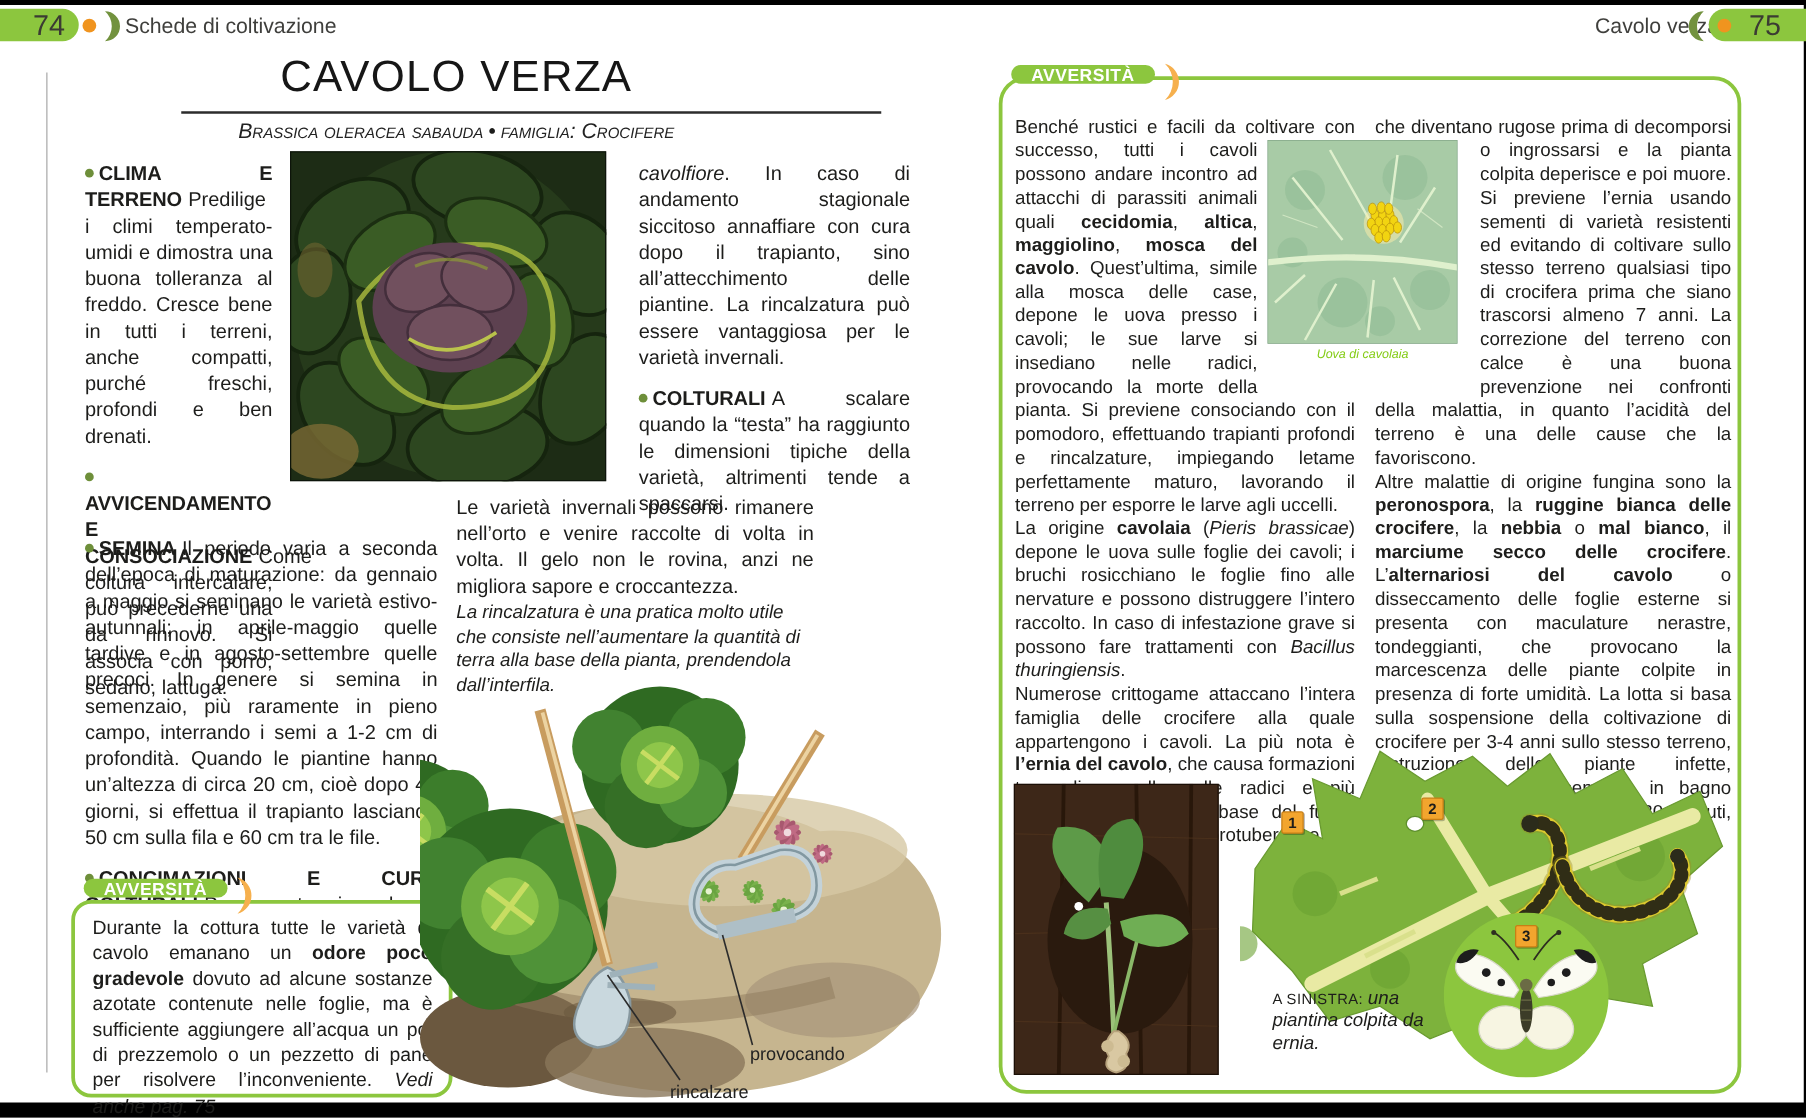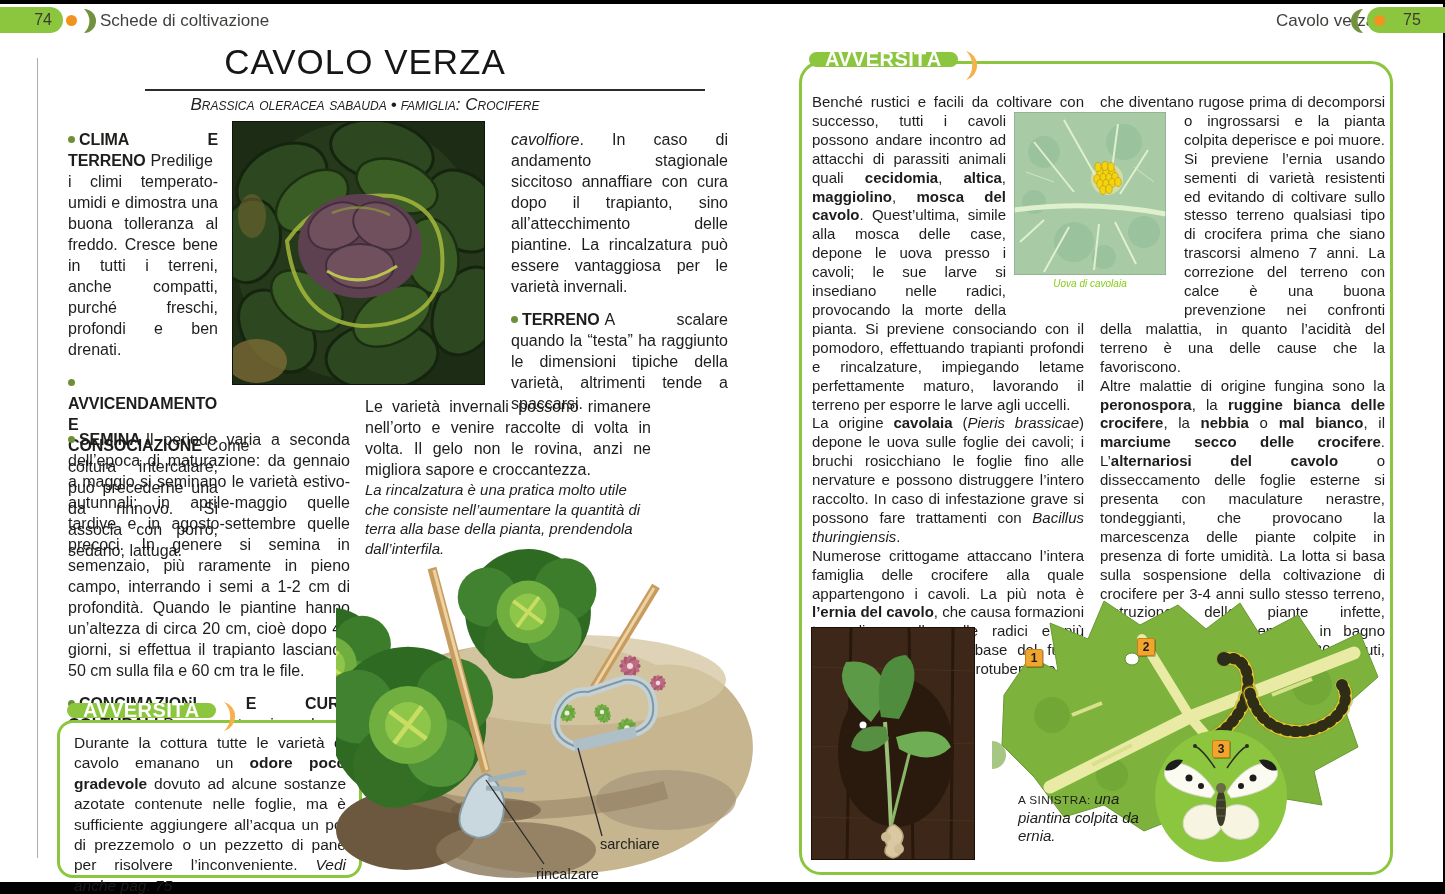--- a/index.html
+++ b/index.html
@@ -2,21 +2,21 @@
 <html lang="it"><head>
 <meta charset="utf-8">
 <style>
   html,body{margin:0;padding:0}
   body{background:#000;font-family:"Liberation Sans","DejaVu Sans",sans-serif;color:#1d1d1b}
   .stage{position:relative;width:1445px;height:894px;background:#000;overflow:hidden}
   .paper{position:absolute;left:0;top:4px;width:1443px;height:878px;background:#fff}
   .abs{position:absolute}
 
   
-  .page-tab{background:#8cc63e;height:26px;display:flex;align-items:center;font-size:16px;color:#3b3b33}
+  .page-tab{background:#8cc63e;height:26px;display:flex;align-items:center;font-size:23px;color:#3b3b33}
   .tab-left{left:0;top:7px;width:63px;border-radius:0 13px 13px 0;justify-content:flex-end;padding-right:11px;box-sizing:border-box}
   .tab-right{left:1367px;top:7px;width:78px;border-radius:13px 0 0 13px;padding-left:7px;box-sizing:border-box}
   .tab-right .num{flex:1;text-align:center;padding-right:6px}
   .dot{width:11px;height:11px;border-radius:50%;background:#f0941f}
   .header-title{font-size:17px;color:#3f3f3c;white-space:nowrap}
 
   
   .article-title{left:145px;top:42px;width:440px;text-align:center;font-size:35px;letter-spacing:1px;color:#161616}
   .title-rule{left:145px;top:89px;width:560px;height:2px;background:#2c2c2c}
   .article-subtitle{left:145px;top:95px;width:440px;text-align:center;font-style:italic;font-variant:small-caps;font-size:17px;color:#222}
@@ -33,21 +33,21 @@
   .ri{font-style:italic}
   .rsc{font-style:normal;font-size:11.8px;letter-spacing:.4px}
   .cap-italic{font-style:italic;font-size:15px;line-height:19.5px;color:#1d1d1b}
   .box-text{font-size:15px;line-height:18.9px;text-align:justify;hyphens:auto;-webkit-hyphens:auto}
   .box-text p{margin:0}
 
   
   .avv-box{border:3px solid #8cc63e;border-radius:16px;background:#fff;box-sizing:border-box}
   .big-box{border-radius:22px}
   .avv-tab{display:flex;align-items:flex-start;z-index:6}
-  .avv-pill{height:15px;background:#8cc63e;border-radius:14px;padding:0 16px;display:flex;align-items:center;color:#fff;font-size:20px;font-weight:700;letter-spacing:.4px}
+  .avv-pill{height:15px;background:#8cc63e;border-radius:14px;padding:0 16px;display:flex;align-items:center;color:#fff;font-size:14px;font-weight:700;letter-spacing:.4px}
   .avv-cres{margin-left:3px;margin-top:-2px}
 
   .float-r{float:right;width:78px;height:210px;shape-outside:inset(20px 0 0 0)}
   .float-l{float:left;width:84px;height:210px;shape-outside:inset(20px 0 0 0)}
 
   .photo{display:block}
   .photo-caption{font-style:italic;font-size:10px;color:#84cc16;text-align:center}
   .fig-cap{font-size:14.3px;line-height:18.2px;color:#1d1d1b}
   .fig-cap .ri{font-size:15px}
   .badge{width:16px;height:16px;background:#f2a52e;border:1px solid #c87f14;border-radius:2px;display:flex;align-items:center;justify-content:center;font-size:12px;font-weight:700;color:#1d1d1b;z-index:7;box-shadow:1px 1px 0 rgba(0,0,0,.25)}
@@ -118,21 +118,21 @@
     </g>
     <path d="M95 150 Q128 170 165 145" stroke="#c3d04a" stroke-width="3" fill="none" opacity=".9"></path>
     <path d="M100 92 Q128 80 158 94" stroke="#8d9a36" stroke-width="2.5" fill="none" opacity=".7"></path>
     <ellipse cx="25" cy="240" rx="30" ry="22" fill="#7a6a34" opacity=".8"></ellipse>
     <ellipse cx="20" cy="95" rx="14" ry="22" fill="#6f6430" opacity=".6"></ellipse>
     <rect width="253" height="264" fill="none" stroke="#0d140a" stroke-width="2"></rect>
   </svg>
 
   <div class="abs body-text" style="left:499px;top:117px;width:241px">
     <p><span class="ri">cavolfiore</span><span>. In caso di andamento stagionale siccitoso annaffiare con cura dopo il trapianto, sino all’attecchimento delle piantine. La rincalzatura può essere vantaggiosa per le varietà invernali.</span></p>
-    <p><span class="bullet"></span><b class="h">TERRENO</b><span>A scalare quando la “testa” ha raggiunto le dimensioni tipiche della varietà, altrimenti tende a spaccarsi.</span></p>
+    <p><span class="bullet"></span><b class="h">COLTURALI</b><span>A scalare quando la “testa” ha raggiunto le dimensioni tipiche della varietà, altrimenti tende a spaccarsi.</span></p>
   </div>
 
   <div class="abs body-text" style="left:365px;top:396px;width:286px">Le varietà invernali possono rimanere nell’orto e venire raccolte di volta in volta. Il gelo non le rovina, anzi ne migliora sapore e croccantezza.</div>
 
   <div class="abs body-text" style="left:56px;top:417px;width:306px">
     <p><span class="bullet"></span><b class="h">SEMINA</b><span>Il periodo varia a seconda dell’epoca di maturazione: da gennaio a maggio si seminano le varietà estivo-autunnali; in aprile-maggio quelle tardive e in agosto-settembre quelle precoci. In genere si semina in semenzaio, più raramente in pieno campo, interrando i semi a 1-2 cm di profondità. Quando le piantine hanno un’altezza di circa 20 cm, cioè dopo 40 giorni, si effettua il trapianto lasciando 50 cm sulla fila e 60 cm tra le file.</span></p>
     <p><span class="bullet"></span><b class="h">CONCIMAZIONI E CURE COLTURALI</b><span><span>Per quanto riguarda la concimazione di fondo </span><span class="ri">vedi</span></span></p>
   </div>
 
   <div class="abs cap-italic" style="left:365px;top:480px;width:290px">La rincalzatura è una pratica molto utile che consiste nell’aumentare la quantità di terra alla base della pianta, prendendola dall’interfila.</div>
@@ -199,21 +199,21 @@
     <path d="M152 240 L190 232 M150 248 L188 250" stroke="#9fb2ba" stroke-width="5"></path>
     <line x1="320" y1="46" x2="258" y2="148" stroke="#c89c5f" stroke-width="9"></line>
     <line x1="318" y1="48" x2="259" y2="146" stroke="#ecd3a2" stroke-width="3"></line>
     <path d="M252 152 Q232 150 222 170 Q212 196 238 206 L300 192 Q322 184 316 158 Q310 138 288 140 Z" fill="none" stroke="#c3d2d9" stroke-width="9"></path>
     <path d="M252 152 Q232 150 222 170 Q212 196 238 206 L300 192 Q322 184 316 158 Q310 138 288 140 Z" fill="none" stroke="#8298a1" stroke-width="2"></path>
     <line x1="238" y1="206" x2="300" y2="192" stroke="#aebfc7" stroke-width="12"></line>
     <use href="#weed" transform="translate(266 172) scale(.9)"></use>
     <line x1="150" y1="240" x2="208" y2="324" stroke="#2b2b2b" stroke-width="1.3"></line>
     <line x1="242" y1="208" x2="266" y2="296" stroke="#2b2b2b" stroke-width="1.3"></line>
   </svg>
-  <div class="abs ill-label" style="left:600px;top:836px">sarchiare</div>
+  <div class="abs ill-label" style="left:600px;top:836px">provocando</div>
   <div class="abs ill-label" style="left:536px;top:866px">rincalzare</div>
 
   <div class="abs avv-box big-box" style="left:799px;top:61px;width:594px;height:814px"></div>
   <div class="abs avv-tab" style="left:809px;top:52px">
     <div class="avv-pill">AVVERSITÀ</div>
     <svg class="avv-cres" width="24" height="31" viewBox="0 0 24 31">
       <path d="M5 1 A15 15 0 0 1 5 30 A20 20 0 0 0 5 1 Z" fill="#f6b04e"></path>
     </svg>
   </div>
 

